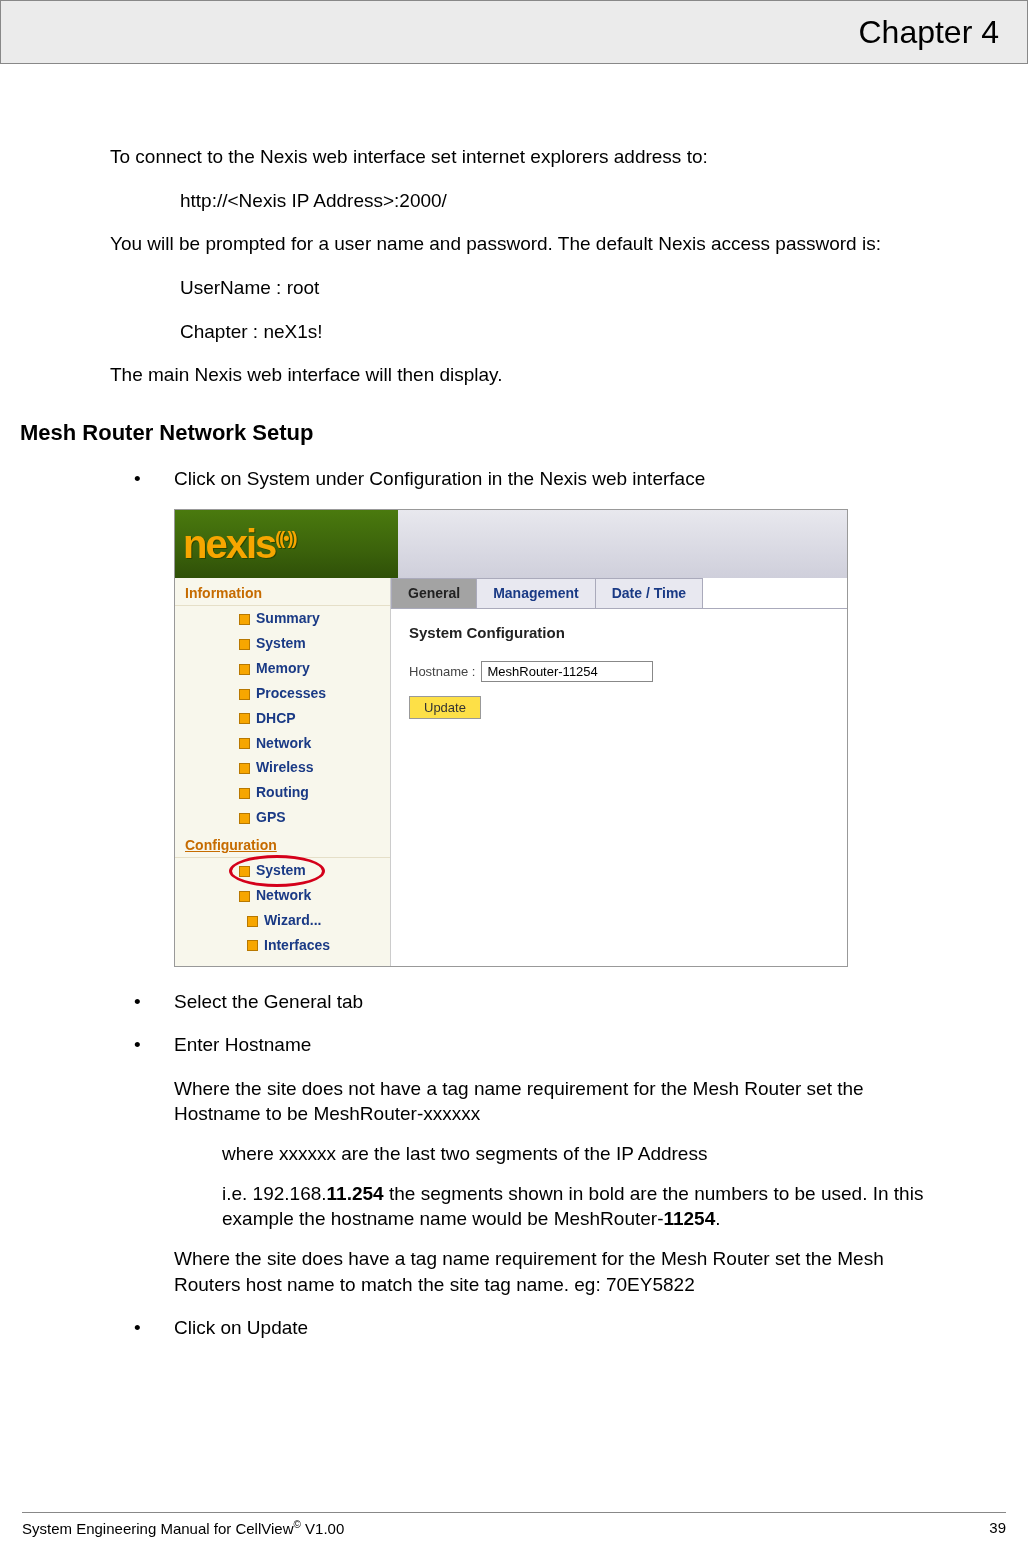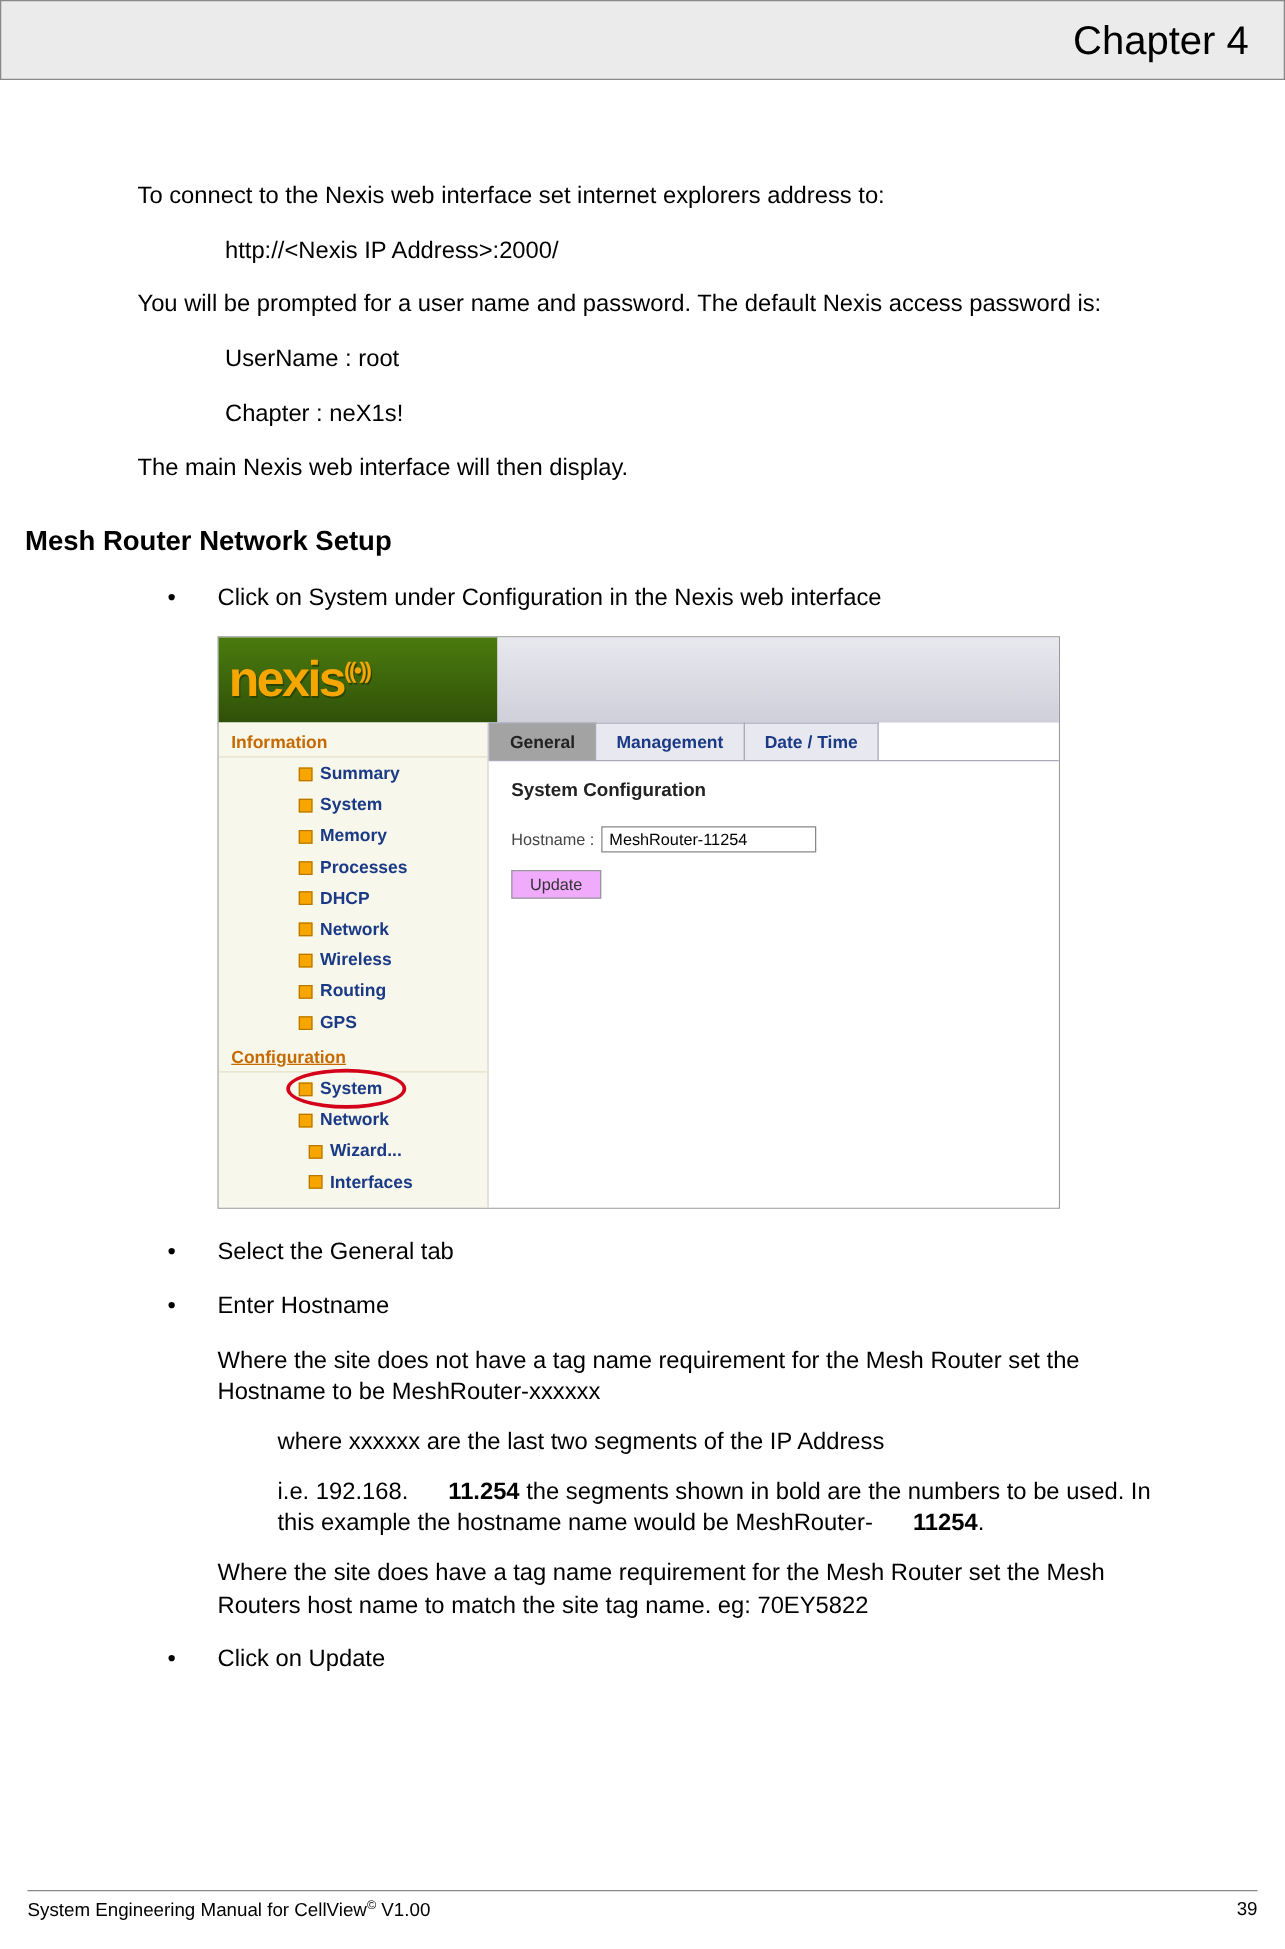--- a/index.html
+++ b/index.html
@@ -53,21 +53,21 @@
   }
   ul.bullets > li::before {
     content: "•";
     position: absolute;
     left: 0;
     top: 0;
     font-size: 19px;
   }
   .after-bullet { padding-left: 40px; margin-bottom: 18px; }
   .after-bullet .indent2 { padding-left: 48px; margin-top: 14px; margin-bottom: 14px; }
-  .bold { font-weight: bold; margin-left: 32px; }
+  .bold { font-weight: bold; }
 
   
   .screenshot {
     width: 672px;
     border: 1px solid #999;
     margin: 0 0 22px 64px;
     background: #fff;
     font-size: 14px;
   }
   .ss-banner {
@@ -189,21 +189,21 @@
     border: 1px solid #888;
     padding: 2px 5px;
     font-size: 13px;
     width: 160px;
     font-family: Arial;
   }
   .update-btn {
     margin: 4px 18px;
     padding: 3px 14px;
     font-size: 13px;
-    background: #f0abfc;
+    background: #fde047;
     border: 1px solid #999;
     cursor: pointer;
     color: #333;
   }
 
   .footer {
     position: absolute;
     bottom: 22px;
     left: 22px;
     right: 22px;

